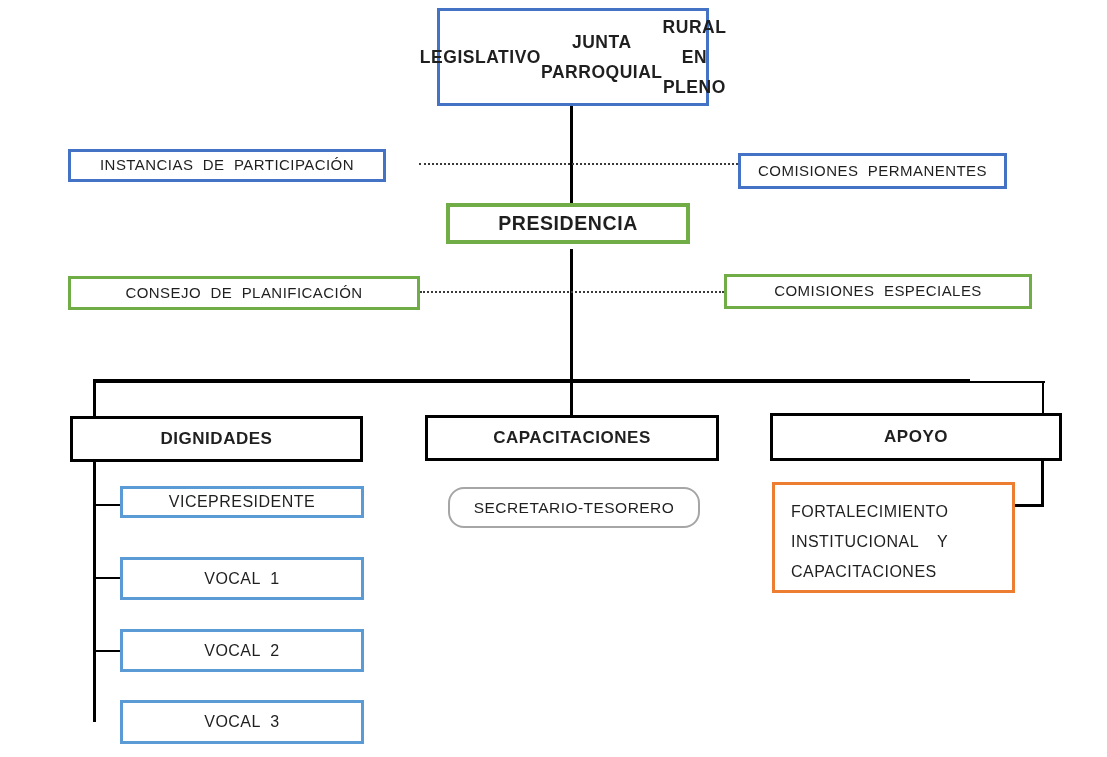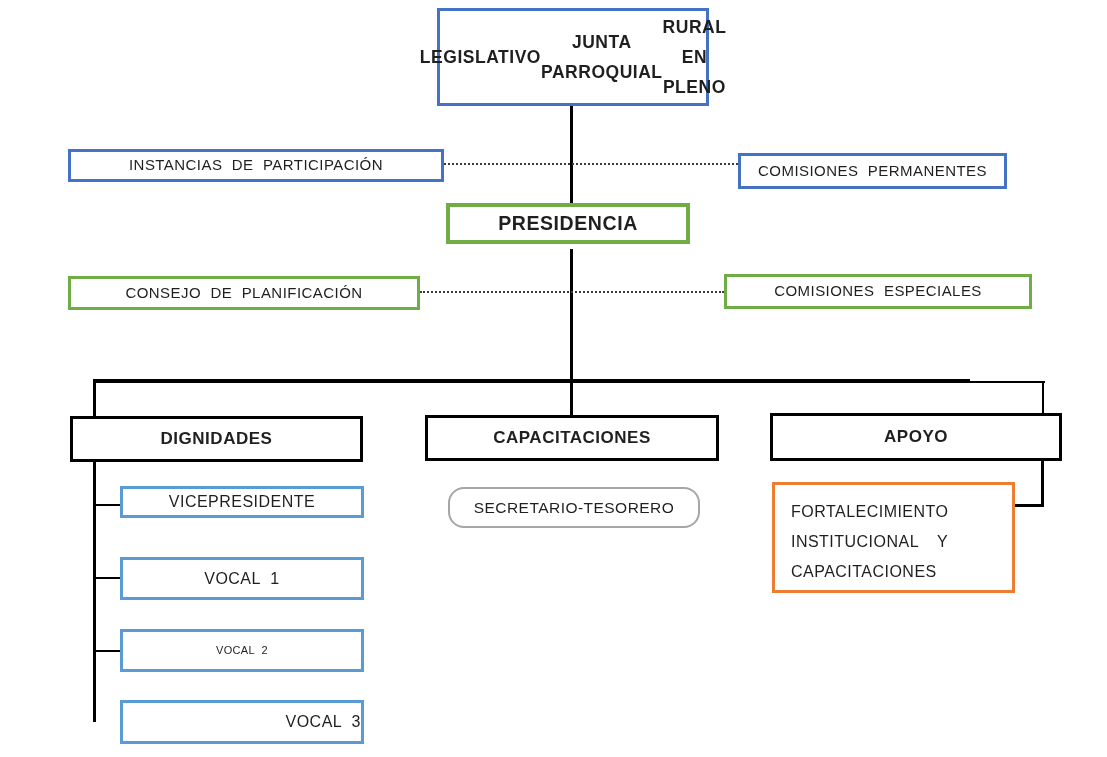--- a/index.html
+++ b/index.html
@@ -54,21 +54,21 @@
 
   <div class="conn" style="left:1041px; top:461px; width:3px; height:45px;"></div>
   <div class="conn" style="left:1015px; top:504px; width:29px; height:3px;"></div>
 
   <div class="node b-blue bold leg-lines" style="left:437px; top:8px; width:272px; height:98px; font-size:17.5px; flex-direction:row;">
     <div>LEGISLATIVO</div>
     <div>JUNTA PARROQUIAL</div>
     <div>RURAL EN PLENO</div>
   </div>
 
-  <div class="node b-blue" style="left:68px; top:149px; width:376px; height:33px; font-size:15px;">
+  <div class="node b-blue" style="left:68px; top:149px; width:318px; height:33px; font-size:15px;">
     <span>INSTANCIAS DE PARTICIPACIÓN</span>
   </div>
 
   <div class="node b-blue" style="left:738px; top:153px; width:269px; height:36px; font-size:15px;">
     <span>COMISIONES PERMANENTES</span>
   </div>
 
   <div class="node b-green bold" style="left:446px; top:203px; width:244px; height:41px; font-size:19.5px; border-width:4px;">
     <span>PRESIDENCIA</span>
   </div>
@@ -94,25 +94,25 @@
   </div>
 
   <div class="node b-lblue" style="left:120px; top:486px; width:244px; height:32px; font-size:16px;">
     <span>VICEPRESIDENTE</span>
   </div>
 
   <div class="node b-lblue" style="left:120px; top:557px; width:244px; height:43px; font-size:16px;">
     <span>VOCAL 1</span>
   </div>
 
-  <div class="node b-lblue" style="left:120px; top:629px; width:244px; height:43px; font-size:11px;">
+  <div class="node b-lblue" style="left:120px; top:629px; width:244px; height:43px; font-size:16px;">
     <span>VOCAL 2</span>
   </div>
 
-  <div class="node b-lblue" style="left:120px; top:700px; width:244px; height:44px; font-size:16px;justify-content:flex-end;">
+  <div class="node b-lblue" style="left:120px; top:700px; width:244px; height:44px; font-size:16px;">
     <span>VOCAL 3</span>
   </div>
 
   <div class="node b-gray" style="left:448px; top:487px; width:252px; height:41px; font-size:15.5px;border-radius:16px;">
     <span>SECRETARIO-TESORERO</span>
   </div>
 
   <div class="node b-orange fort-lines" style="left:772px; top:482px; width:243px; height:111px; font-size:16px;">
     <div>FORTALECIMIENTO</div>
     <div class="fort-line-2">INSTITUCIONAL Y</div>

